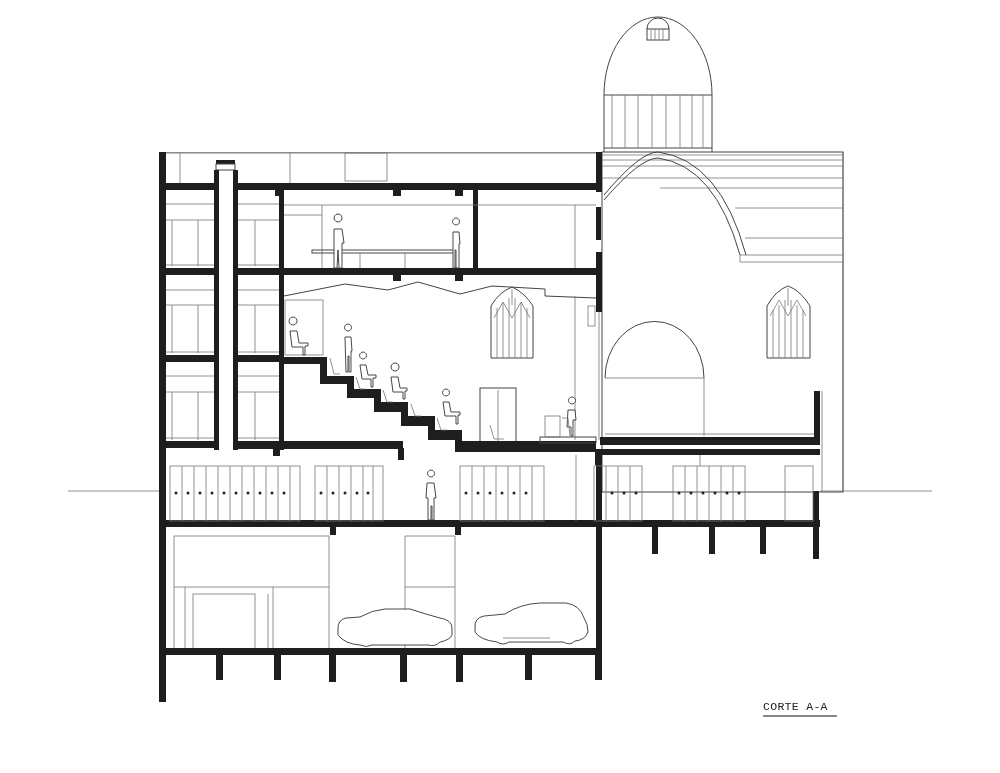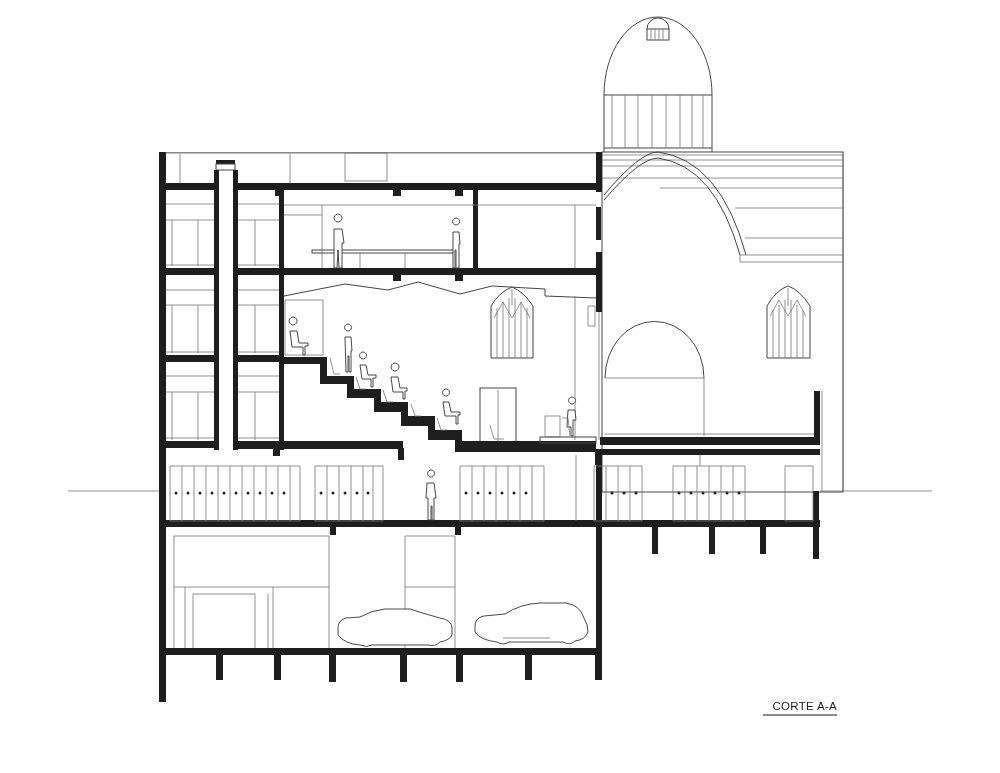--- a/index.html
+++ b/index.html
@@ -1,19 +1,19 @@
 <!DOCTYPE html>
 <html><head>
 <meta charset="utf-8">
 <style>
   html, body { margin: 0; padding: 0; background: #ffffff; }
   body { width: 1000px; height: 773px; position: relative; overflow: hidden; font-family: "Liberation Sans", sans-serif; }
   #drawing { position: absolute; left: 0; top: 0; width: 1000px; height: 773px; }
   .title-block { position: absolute; left: 763px; top: 700px; }
-  .title { font-family: Liberation Sans, sans-serif; font-size: 11.5px; letter-spacing: 0.3px; color: #222; text-align: right; }
+  .title { font-family: Liberation Mono, monospace; font-size: 11.5px; letter-spacing: 0.3px; color: #222; }
   .title-underline { height: 1.5px; background: #8a8a8a; margin-top: 2px; width: 74px; }
   svg .wall { fill: #1e1e1e; }
   svg .thin { stroke: #444; stroke-width: 1; fill: none; }
   svg .hair { stroke: #777; stroke-width: 0.8; fill: none; }
   svg .fig { stroke: #333; stroke-width: 0.9; fill: #fff; }
 </style>
 </head>
 <body>
 
 <svg id="drawing" viewBox="0 0 1000 773" xmlns="http://www.w3.org/2000/svg">

